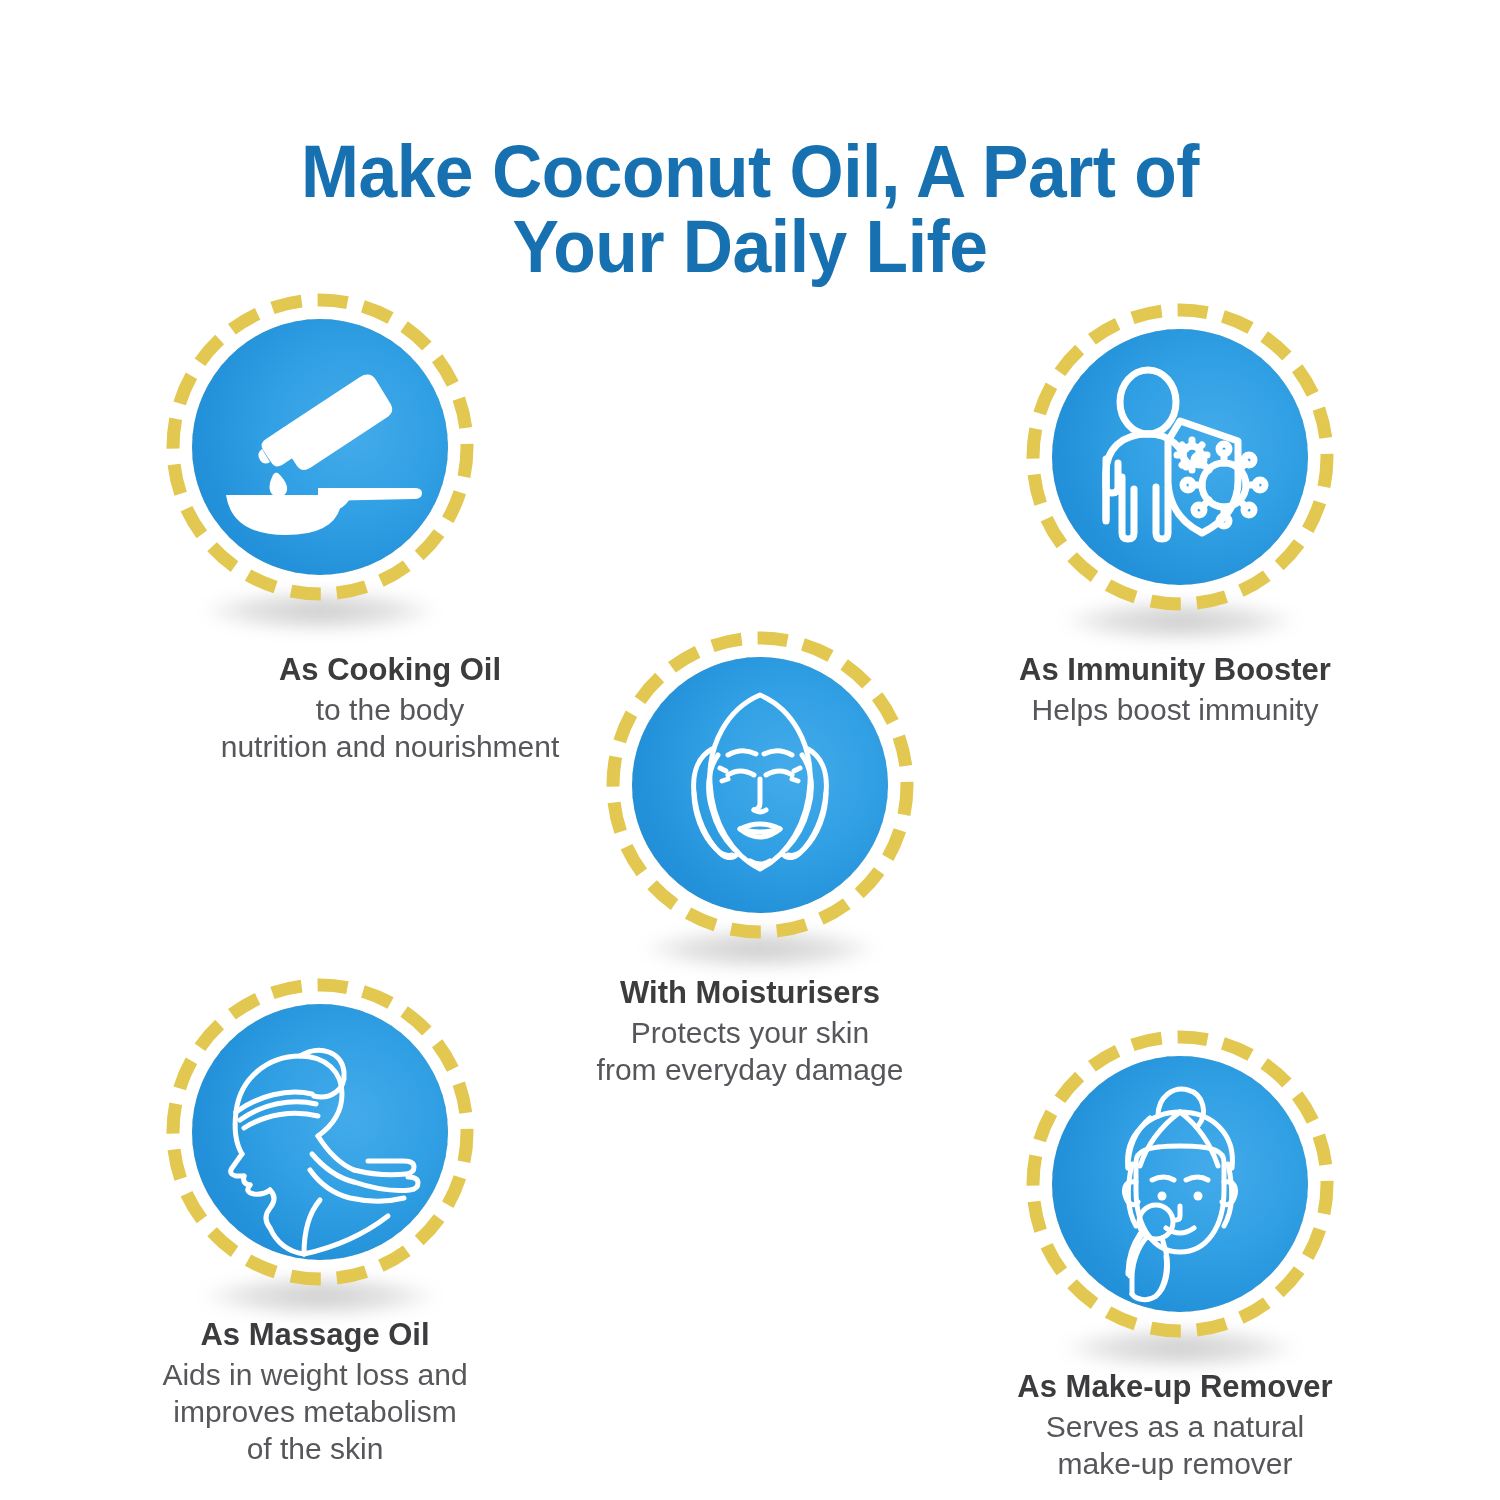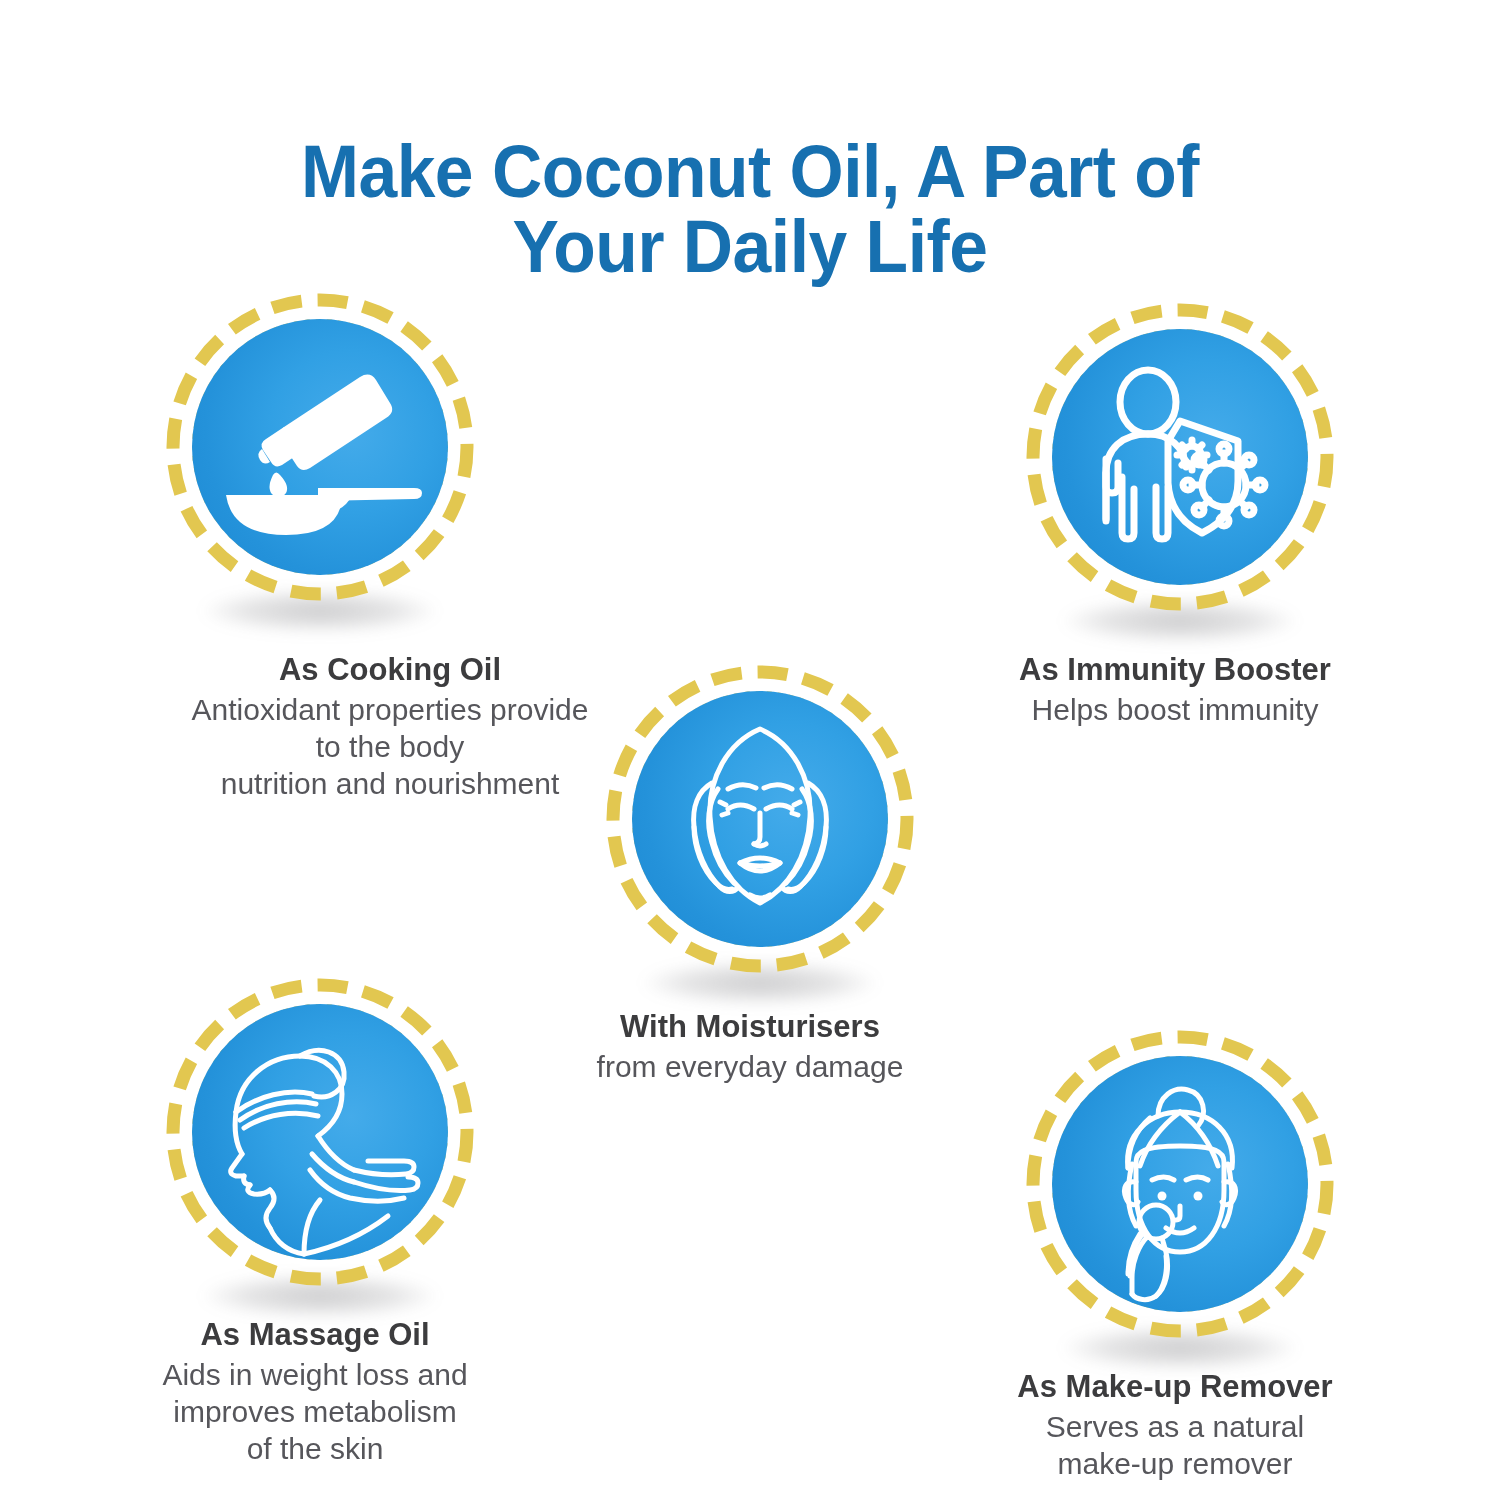--- a/index.html
+++ b/index.html
@@ -62,21 +62,21 @@
   .cap-line{color:#56565B;font-size:30px;line-height:1.24;white-space:nowrap;}
 
   
   #item-cooking   {left:145px; top:255px; width:620px;}
   #item-cooking .badge{margin-left:15px;}
   #item-cooking .caption{position:absolute;left:-130px;top:365px;width:750px;}
 
   #item-immunity  {left:1020px;top:265px; width:310px;text-decoration:underline;}
   #item-immunity .caption{position:absolute;left:-175px;top:355px;width:660px;}
 
-  #item-moist     {left:600px; top:627px; width:300px;}
+  #item-moist     {left:600px; top:593px; width:300px;}
   #item-moist .caption{position:absolute;left:-150px;top:350px;width:600px;}
 
   #item-massage   {left:160px; top:940px; width:310px;}
   #item-massage .caption{position:absolute;left:-155px;top:345px;width:620px;}
 
   #item-makeup    {left:1020px;top:992px; width:310px;}
   #item-makeup .caption{position:absolute;left:-175px;top:345px;width:660px;}
 </style>
 </head>
 <body>
@@ -114,21 +114,20 @@
         <path d="M34 176 L150 176 Q150 216 94 216 Q40 216 34 176 Z" fill="#ffffff"></path>
 
         <path d="M126 169 L222 169 Q230 169 230 174 Q230 180 222 180 L126 182 Z" fill="#ffffff"></path>
 
         <path d="M118 176 L160 176 Q152 194 126 196 Z" fill="#ffffff"></path>
       </svg>
     </div>
 
     <div class="caption">
       <div class="cap-title">As Cooking Oil</div>
-      <div class="cap-line">Antioxidant properties provide</div>
       <div class="cap-line">to the body</div>
       <div class="cap-line">nutrition and nourishment</div>
     </div>
   </div>
 
   <div class="item" id="item-immunity">
     <div class="badge">
       <div class="shadow"></div>
 
       <svg class="ring-outer" viewBox="0 0 320 320">
@@ -215,20 +214,21 @@
         <path d="M62 136 C62 156 70 178 84 192 Q92 200 100 198"></path>
 
         <path d="M176 92 C190 100 196 116 194 136 C192 160 182 182 168 196 C162 202 154 202 150 196"></path>
         <path d="M170 98 C180 112 182 132 176 152 C172 168 164 182 154 192"></path>
         <path d="M194 136 C194 156 186 178 172 192 Q164 200 156 198"></path>
       </svg>
     </div>
 
     <div class="caption">
       <div class="cap-title">With Moisturisers</div>
+      <div class="cap-line">Protects your skin</div>
       <div class="cap-line">from everyday damage</div>
     </div>
   </div>
 
   <div class="item" id="item-massage">
     <div class="badge">
       <div class="shadow"></div>
 
       <svg class="ring-outer" viewBox="0 0 320 320">
         <circle cx="160" cy="160" r="147" fill="none" stroke="#E2C750" stroke-width="13" stroke-dasharray="30 16"></circle>

